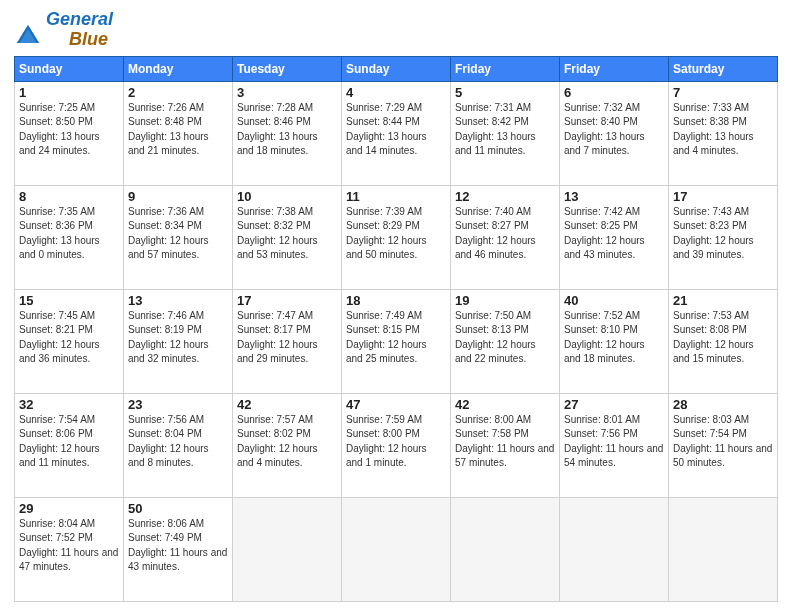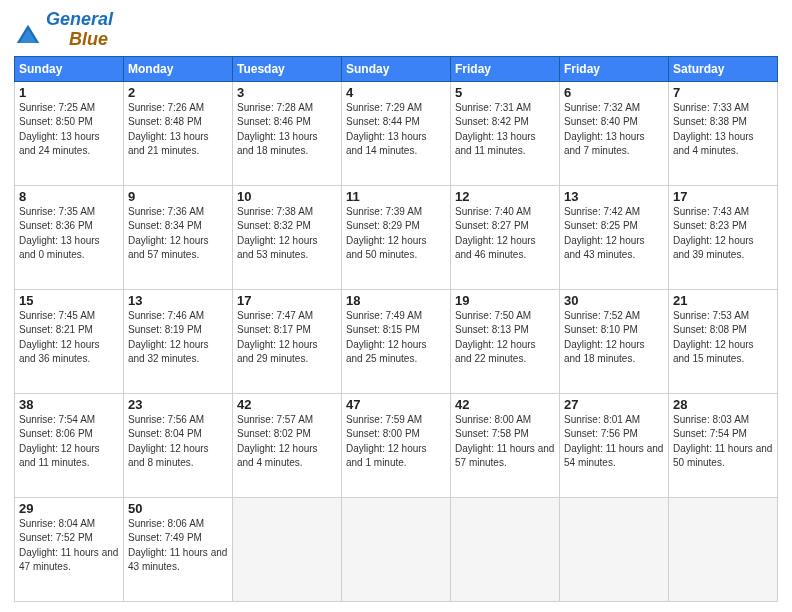--- a/index.html
+++ b/index.html
@@ -247,35 +247,35 @@
   Sunrise: 7:49 AM<br>Sunset: 8:15 PM<br>Daylight: 12 hours and 25 minutes.
 </div>
           </td>
           <td>
             <span class="day-num">19</span>
 <div class="day-info">
   Sunrise: 7:50 AM<br>Sunset: 8:13 PM<br>Daylight: 12 hours and 22 minutes.
 </div>
           </td>
           <td>
-            <span class="day-num">30</span>
+            <span class="day-num">40</span>
 <div class="day-info">
   Sunrise: 7:52 AM<br>Sunset: 8:10 PM<br>Daylight: 12 hours and 18 minutes.
 </div>
           </td>
           <td>
             <span class="day-num">21</span>
 <div class="day-info">
   Sunrise: 7:53 AM<br>Sunset: 8:08 PM<br>Daylight: 12 hours and 15 minutes.
 </div>
           </td>
         </tr>
         <tr>
           <td>
-            <span class="day-num">38</span>
+            <span class="day-num">32</span>
 <div class="day-info">
   Sunrise: 7:54 AM<br>Sunset: 8:06 PM<br>Daylight: 12 hours and 11 minutes.
 </div>
           </td>
           <td>
             <span class="day-num">23</span>
 <div class="day-info">
   Sunrise: 7:56 AM<br>Sunset: 8:04 PM<br>Daylight: 12 hours and 8 minutes.
 </div>
           </td>

